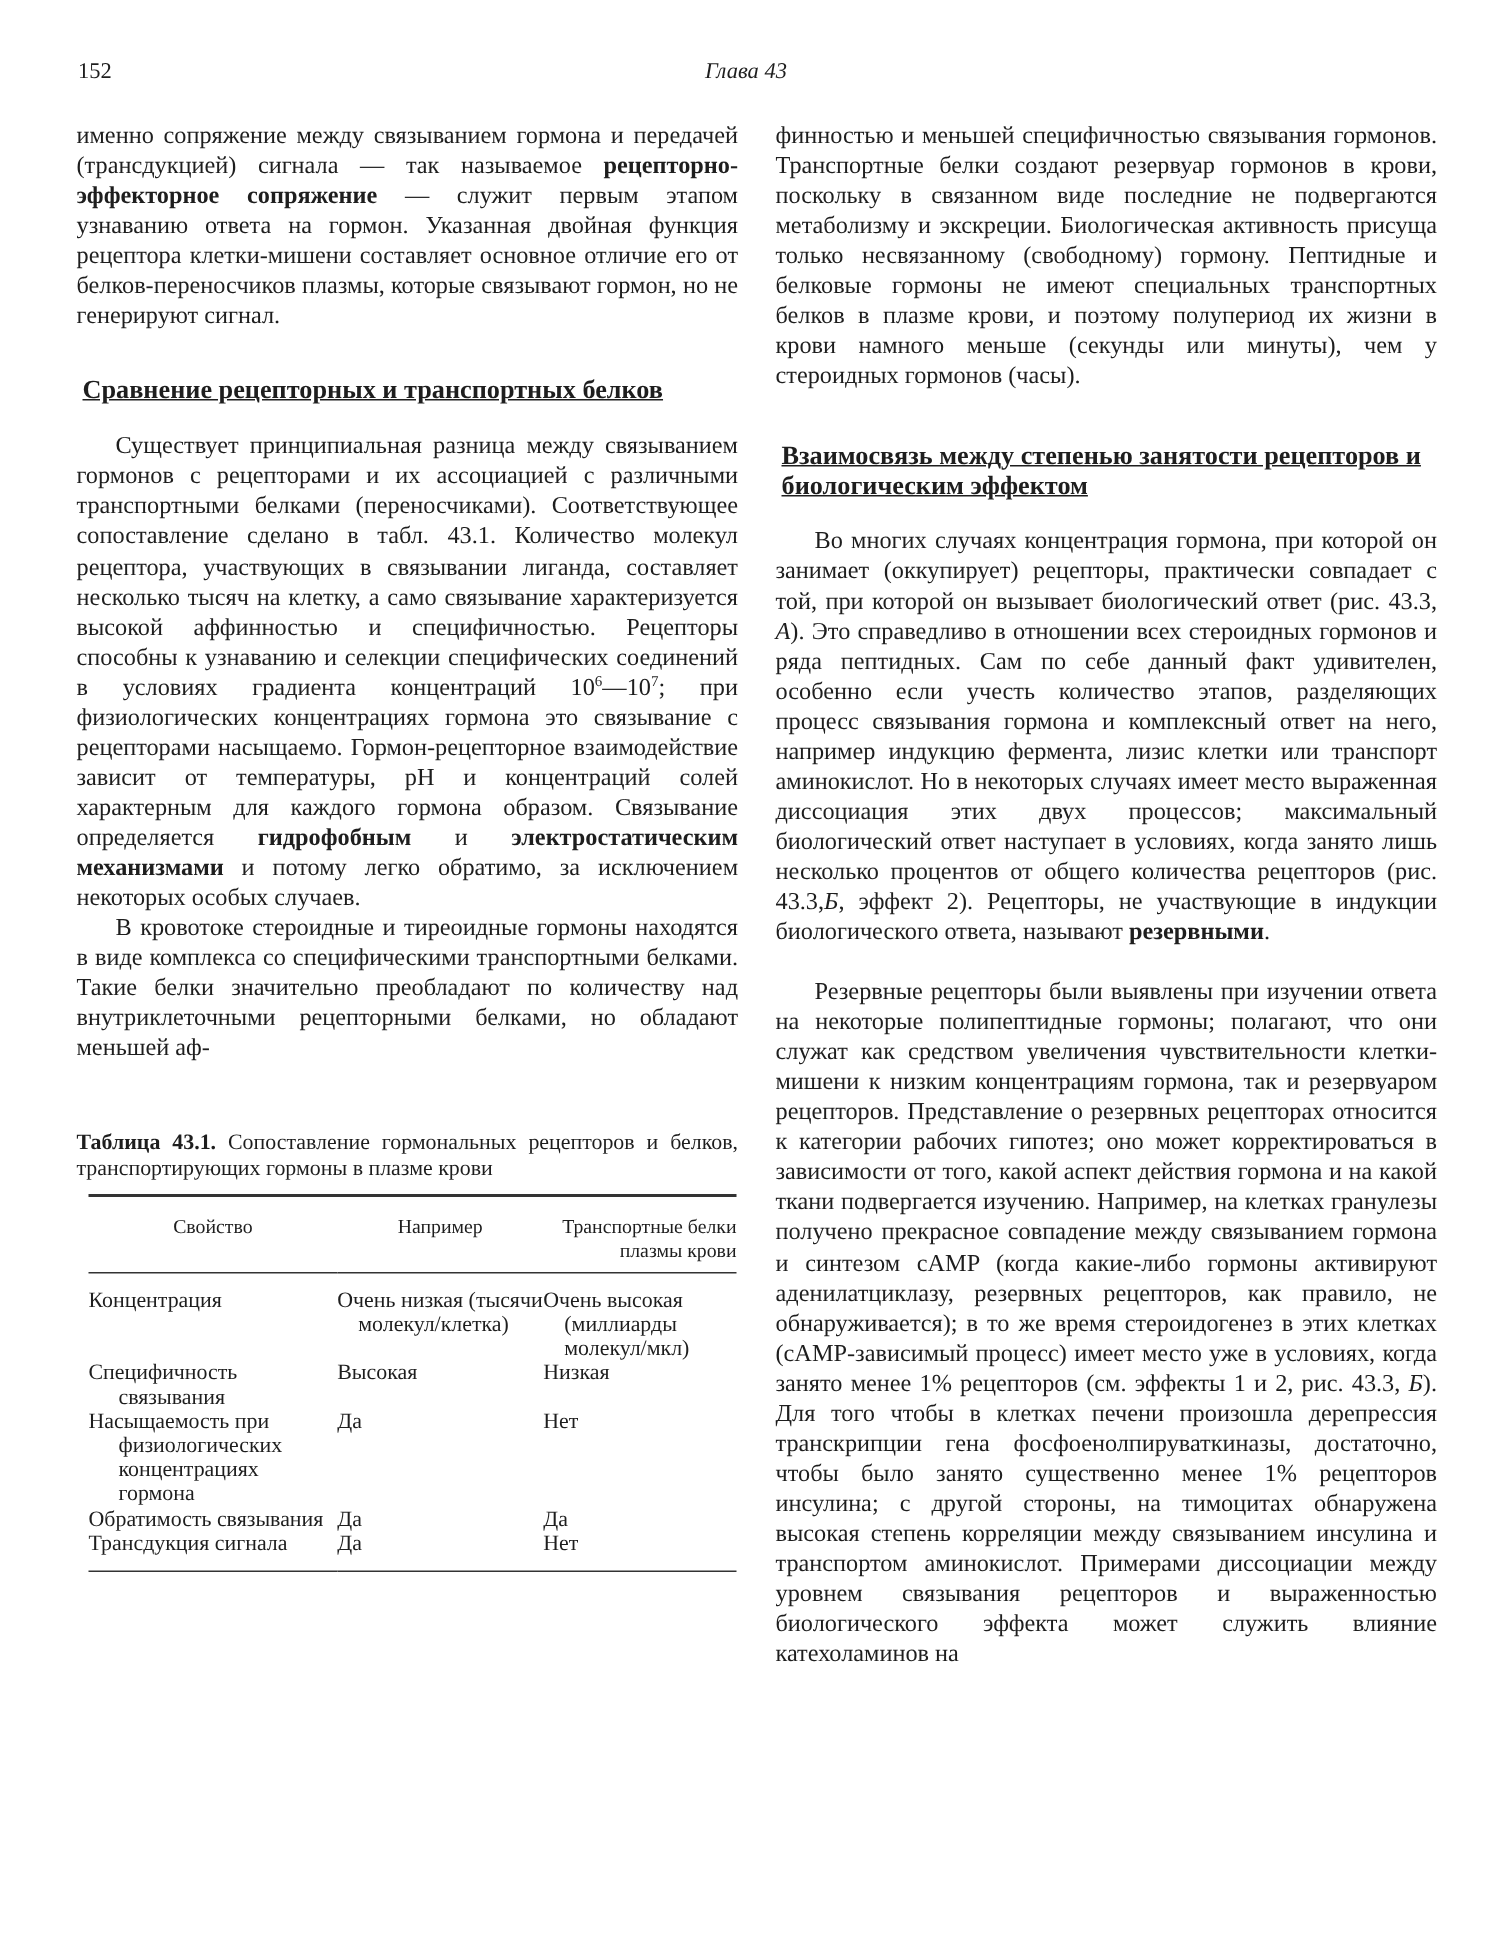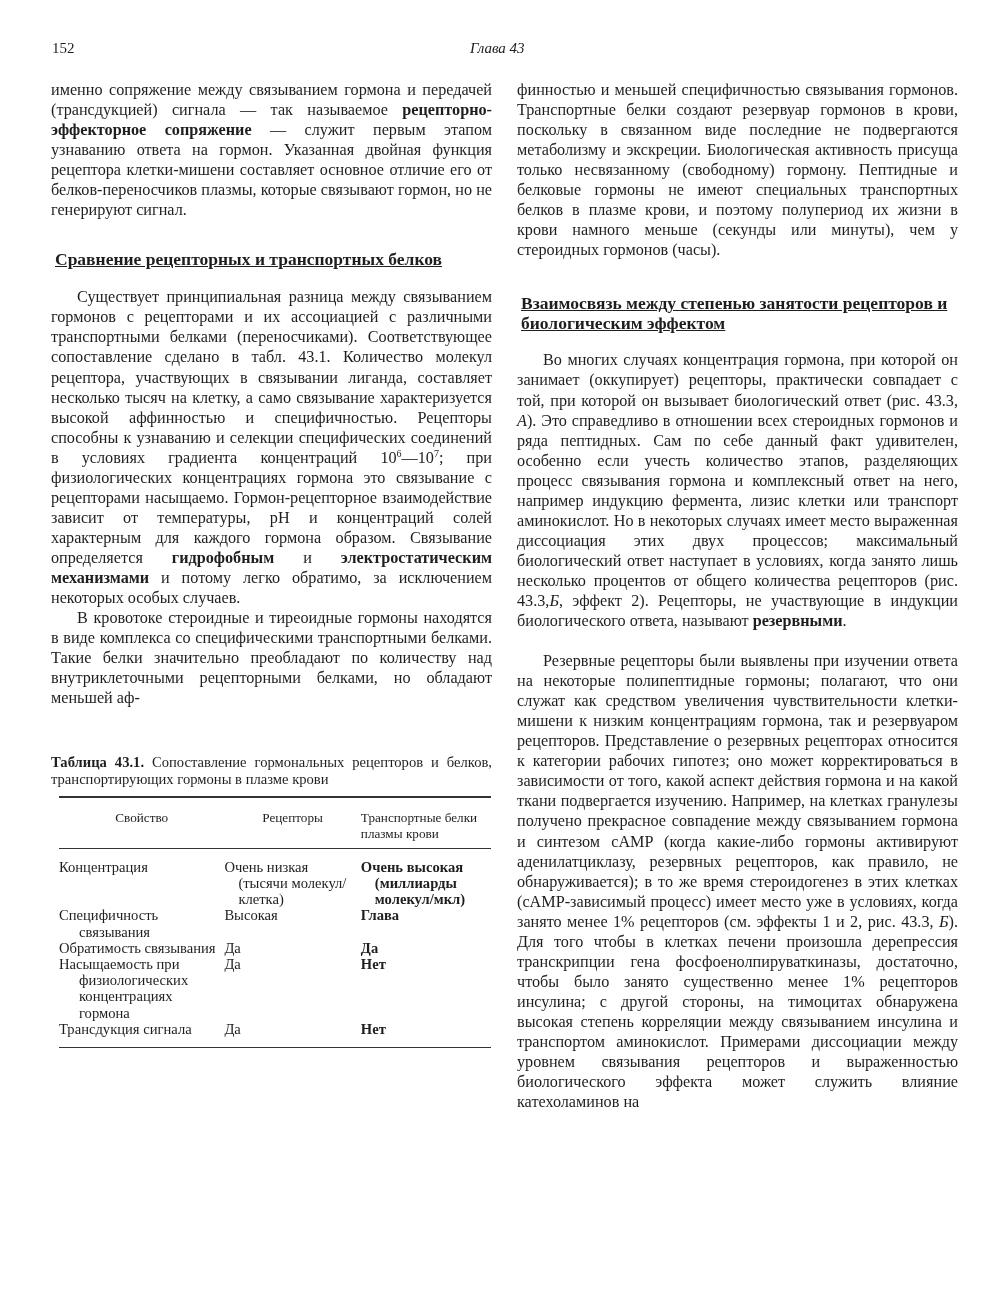--- a/index.html
+++ b/index.html
@@ -33,25 +33,25 @@
   .table-caption { margin-top: 46px; font-size: 14.6px; line-height: 17px; text-align: justify; }
   .tbl-rule { height: 1.5px; background: #333; margin-left: 8px; width: 432px; }
   .tbl { margin-top: 6px; margin-left: 8px; width: 432px; border-collapse: collapse; font-size: 14.6px; line-height: 16.2px; }
   .tbl th { font-weight: normal; font-size: 13.2px; line-height: 16px; padding: 0; vertical-align: top; }
   .tbl thead tr th { padding-top: 12px; padding-bottom: 6px; border-bottom: 1.5px solid #333; }
   .tbl td { padding: 0; vertical-align: top; }
   .tbl tbody tr:first-child td { padding-top: 10px; }
   .tbl tbody tr:last-child td { padding-bottom: 10px; border-bottom: 1.5px solid #333; }
   .c1 { width: 158px; margin-top: 12px; }
   .c2 { width: 146px; }
-  .c3 { width: 128px; font-weight: bold; }
+  .c3 { width: 128px; }
   .hang { padding-left: 20px !important; text-indent: -20px; }
   .hang2 { padding-left: 14px !important; text-indent: -14px; }
   .th-c { text-align: center; }
-  .th-r { text-align: left; margin-left: 18px; }
+  .th-r { text-align: right; margin-left: 18px; }
 </style>
 </head>
 <body>
 
 <div class="running-head">
   <span class="page-num">152</span>
   <span class="chapter">Глава 43</span>
 </div>
 
 <div class="col col-left">
@@ -63,44 +63,44 @@
 
   <p class="indent">В кровотоке стероидные и тиреоидные гормоны находятся в виде комплекса со специфическими транспортными белками. Такие белки значительно преобладают по количеству над внутриклеточными рецепторными белками, но обладают меньшей аф-</p>
 
   <div class="table-caption"><b>Таблица 43.1.</b><span> Сопоставление гормональных рецепторов и белков, транспортирующих гормоны в плазме крови</span></div>
 
   <div class="tbl-rule" style="margin-top:8px;"></div>
   <table class="tbl" style="margin-top:0;">
     <thead>
       <tr>
         <th class="c1 th-c">Свойство</th>
-        <th class="c2 th-c">Рецепторы</th>
+        <th class="c2 th-c">Например</th>
         <th class="c3 th-r">Транспортные белки плазмы крови</th>
       </tr>
     </thead>
     <tbody id="tbl-body">
         <tr>
           <td class="c1 hang">Концентрация</td>
           <td class="c2 hang2">Очень низкая (тысячи молекул/клетка)</td>
           <td class="c3 hang2">Очень высокая (миллиарды молекул/мкл)</td>
         </tr>
         <tr>
           <td class="c1 hang">Специфичность связывания</td>
           <td class="c2 hang2">Высокая</td>
-          <td class="c3 hang2">Глава</td>
+          <td class="c3 hang2">Низкая</td>
+        </tr>
+        <tr>
+          <td class="c1 hang">Насыщаемость при физиологических концентрациях гормона</td>
+          <td class="c2 hang2">Да</td>
+          <td class="c3 hang2">Нет</td>
         </tr>
         <tr>
           <td class="c1 hang">Обратимость связывания</td>
           <td class="c2 hang2">Да</td>
           <td class="c3 hang2">Да</td>
-        </tr>
-        <tr>
-          <td class="c1 hang">Насыщаемость при физиологических концентрациях гормона</td>
-          <td class="c2 hang2">Да</td>
-          <td class="c3 hang2">Нет</td>
         </tr>
         <tr>
           <td class="c1 hang">Трансдукция сигнала</td>
           <td class="c2 hang2">Да</td>
           <td class="c3 hang2">Нет</td>
         </tr>
       </tbody>
   </table>
 </div>
 

